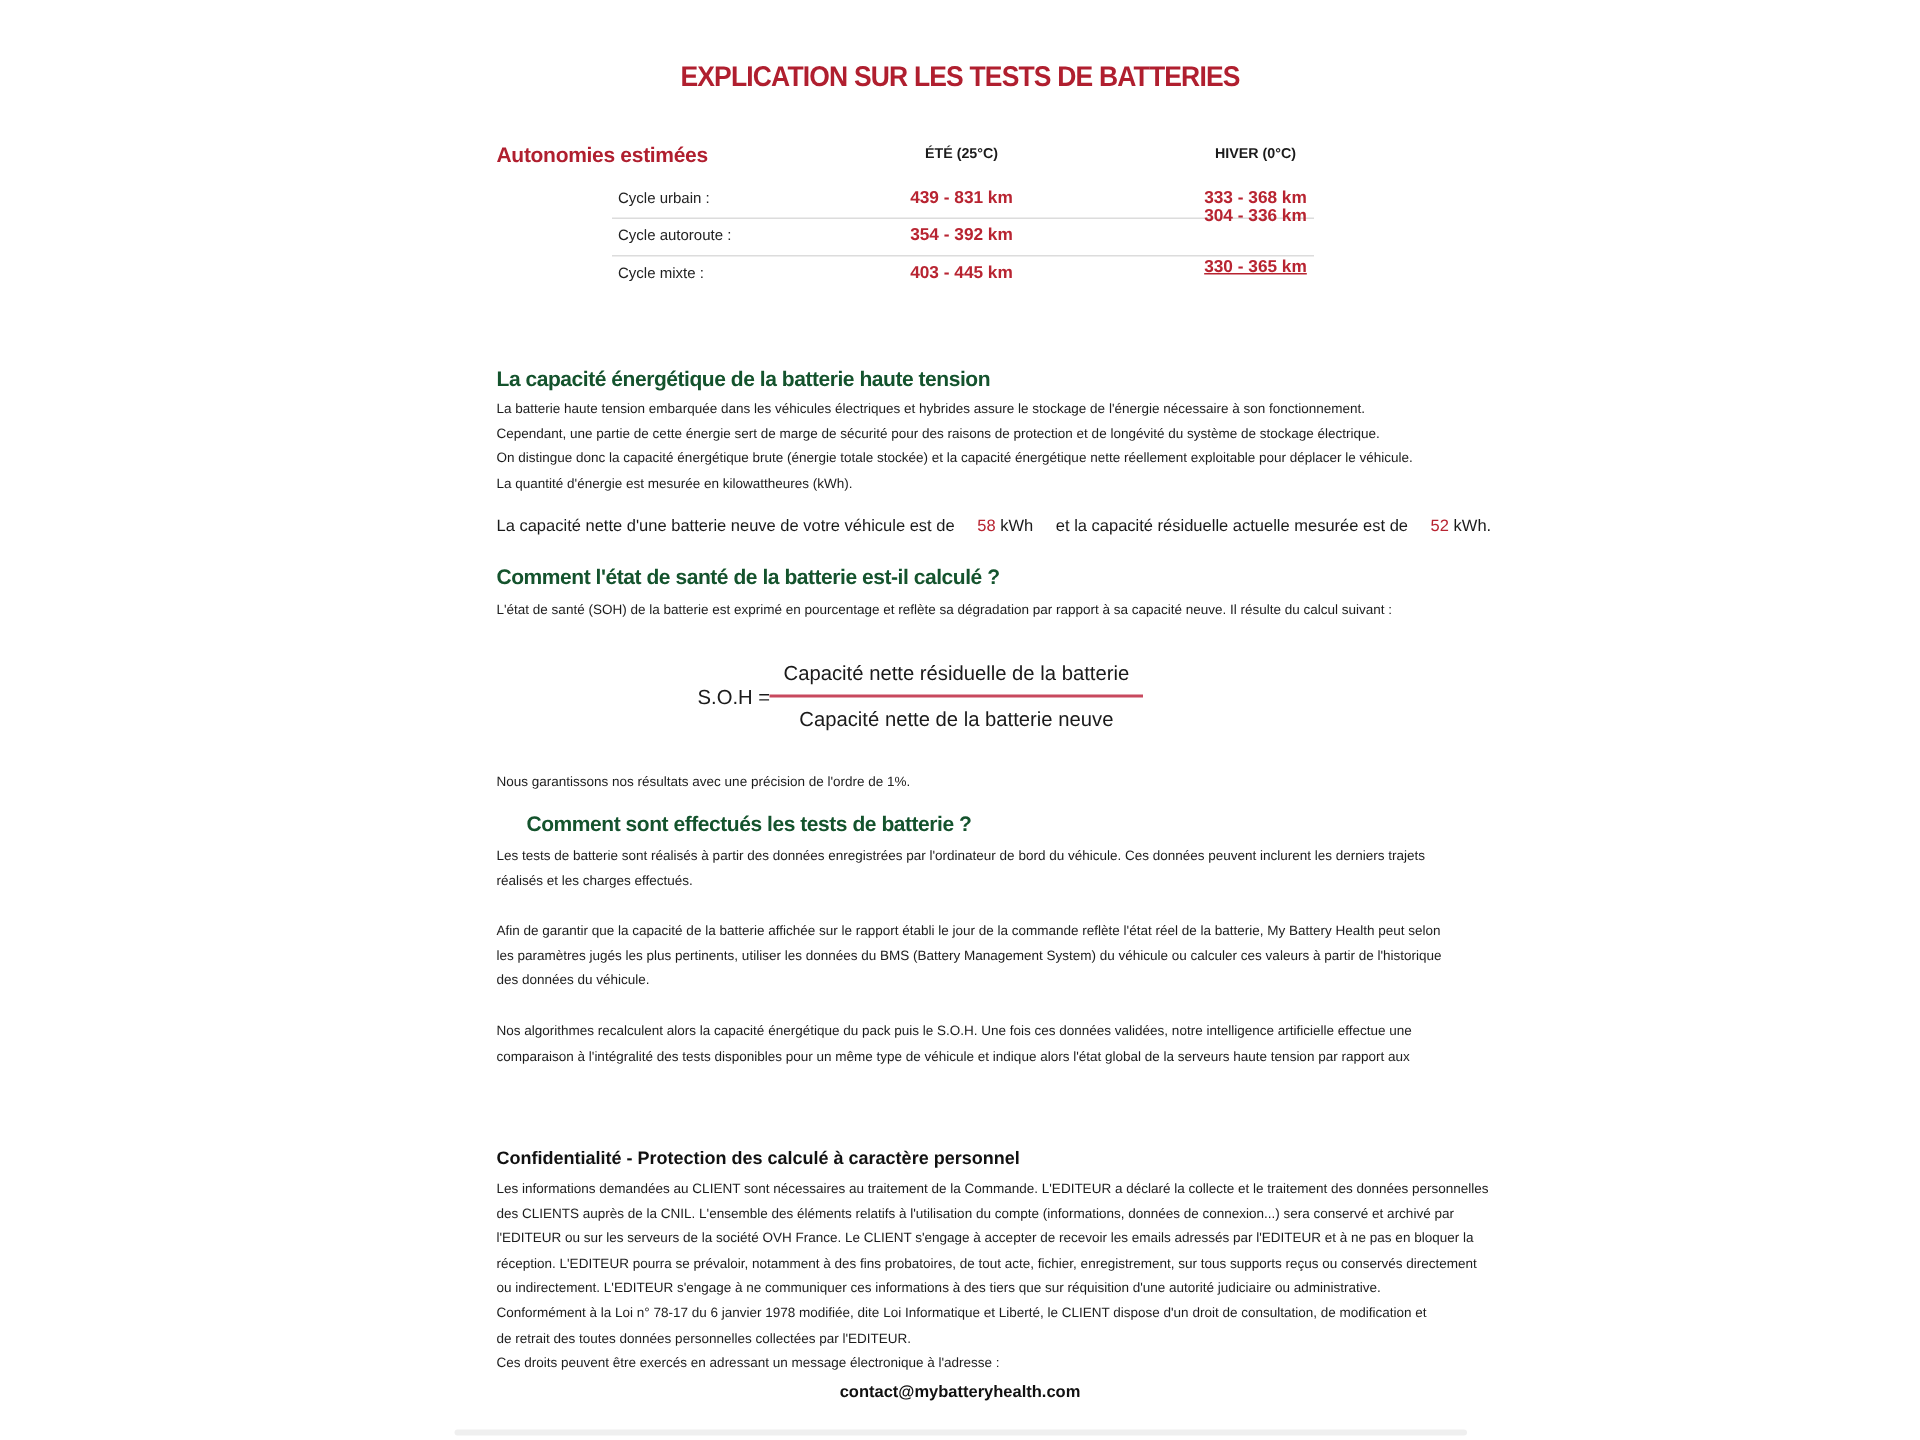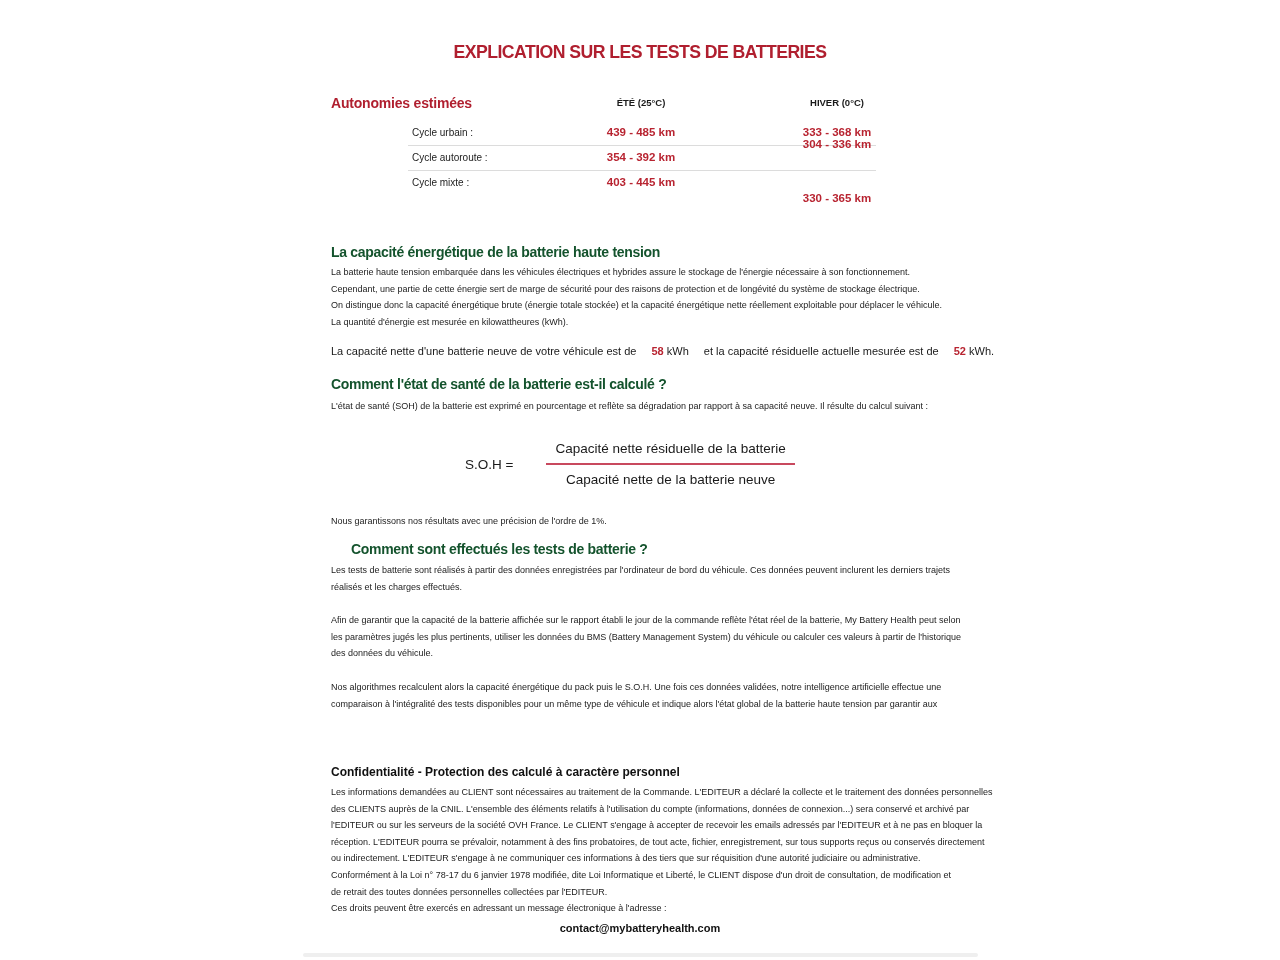--- a/index.html
+++ b/index.html
@@ -26,25 +26,25 @@
   .row-value { width:180px; text-align:center; font-size:11.5px; font-weight:bold; color:#b82431; }
   .sep-line { left:408px; width:468px; height:1px; background:#dcdcdc; }
 
   .section-heading {
     left:331px; font-size:14px; font-weight:bold; color:#14532d; letter-spacing:-0.3px;
   }
   .body-block { left:331px; width:640px; font-size:9px; color:#1c1c1c; }
   .body-block .line { line-height:16.6px; white-space:nowrap; }
 
   .capacity-summary { left:331px; top:345px; font-size:11px; color:#1a1a1a; white-space:nowrap; }
-  .capacity-summary .num { color:#b82431; font-weight:bold;padding-left:12px; }
+  .capacity-summary .num { color:#b82431; font-weight:normal;padding-left:12px; }
   .capacity-summary .gap { margin-left:12px; }
 
   .formula { left:465px; top:441px; display:flex; align-items:center; }
-  .formula-lhs { font-size:13.5px; color:#1a1a1a; margin-right:33px; }
+  .formula-lhs { font-size:13.5px; color:#1a1a1a; margin-right:0; }
   .fraction { display:flex; flex-direction:column; align-items:center; }
   .fraction .numerator, .fraction .denominator {
     font-size:13.5px; color:#1a1a1a; padding:0 9px; white-space:nowrap;
   }
   .fraction .frac-line { width:100%; height:2px; background:#c8495e; margin:7px 0; }
 
   .privacy-heading { left:331px; top:765px; font-size:12px; font-weight:bold; color:#111111; }
 
   .footer-email { left:0; top:922px; width:1280px; text-align:center; font-size:11px; font-weight:bold; color:#111111; }
 
@@ -55,32 +55,32 @@
 
 <div class="page">
 
   <div class="abs doc-title">EXPLICATION SUR LES TESTS DE BATTERIES</div>
 
   <div class="abs autonomy-heading">Autonomies estimées</div>
   <div class="abs col-header col-summer">ÉTÉ (25°C)</div>
   <div class="abs col-header col-winter">HIVER (0°C)</div>
 
   <div class="abs row-label" style="top:127px;">Cycle urbain :</div>
-  <div class="abs row-value col-summer" style="top:126px;">439 - 485 km</div>
+  <div class="abs row-value col-summer" style="top:126px;">439 - 831 km</div>
   <div class="abs row-value col-winter" style="top:126px;">333 - 368 km</div>
   <div class="abs sep-line" style="top:145px;"></div>
 
   <div class="abs row-label" style="top:152px;">Cycle autoroute :</div>
   <div class="abs row-value col-summer" style="top:151px;">354 - 392 km</div>
   <div class="abs row-value col-winter" style="top:138px;">304 - 336 km</div>
   <div class="abs sep-line" style="top:170px;"></div>
 
   <div class="abs row-label" style="top:177px;">Cycle mixte :</div>
   <div class="abs row-value col-summer" style="top:176px;">403 - 445 km</div>
-  <div class="abs row-value col-winter" style="top:192px;">330 - 365 km</div>
+  <div class="abs row-value col-winter" style="top:172px;text-decoration:underline;">330 - 365 km</div>
 
   <div class="abs section-heading" style="top:244px;">La capacité énergétique de la batterie haute tension</div>
   <div class="abs body-block" style="top:264px;">
     <div class="line">La batterie haute tension embarquée dans les véhicules électriques et hybrides assure le stockage de l'énergie nécessaire à son fonctionnement.</div>
     <div class="line">Cependant, une partie de cette énergie sert de marge de sécurité pour des raisons de protection et de longévité du système de stockage électrique.</div>
     <div class="line">On distingue donc la capacité énergétique brute (énergie totale stockée) et la capacité énergétique nette réellement exploitable pour déplacer le véhicule.</div>
     <div class="line">La quantité d'énergie est mesurée en kilowattheures (kWh).</div>
   </div>
 
   <div class="abs capacity-summary">
@@ -115,21 +115,21 @@
     <div class="line">Les tests de batterie sont réalisés à partir des données enregistrées par l'ordinateur de bord du véhicule. Ces données peuvent inclurent les derniers trajets</div>
     <div class="line">réalisés et les charges effectués.</div>
   </div>
   <div class="abs body-block" style="top:612px;">
     <div class="line">Afin de garantir que la capacité de la batterie affichée sur le rapport établi le jour de la commande reflète l'état réel de la batterie, My Battery Health peut selon</div>
     <div class="line">les paramètres jugés les plus pertinents, utiliser les données du BMS (Battery Management System) du véhicule ou calculer ces valeurs à partir de l'historique</div>
     <div class="line">des données du véhicule.</div>
   </div>
   <div class="abs body-block" style="top:679px;">
     <div class="line">Nos algorithmes recalculent alors la capacité énergétique du pack puis le S.O.H. Une fois ces données validées, notre intelligence artificielle effectue une</div>
-    <div class="line">comparaison à l'intégralité des tests disponibles pour un même type de véhicule et indique alors l'état global de la batterie haute tension par garantir aux</div>
+    <div class="line">comparaison à l'intégralité des tests disponibles pour un même type de véhicule et indique alors l'état global de la serveurs haute tension par rapport aux</div>
   </div>
 
   <div class="abs privacy-heading">Confidentialité - Protection des calculé à caractère personnel</div>
   <div class="abs body-block" style="top:784px;">
     <div class="line">Les informations demandées au CLIENT sont nécessaires au traitement de la Commande. L'EDITEUR a déclaré la collecte et le traitement des données personnelles</div>
     <div class="line">des CLIENTS auprès de la CNIL. L'ensemble des éléments relatifs à l'utilisation du compte (informations, données de connexion...) sera conservé et archivé par</div>
     <div class="line">l'EDITEUR ou sur les serveurs de la société OVH France. Le CLIENT s'engage à accepter de recevoir les emails adressés par l'EDITEUR et à ne pas en bloquer la</div>
     <div class="line">réception. L'EDITEUR pourra se prévaloir, notamment à des fins probatoires, de tout acte, fichier, enregistrement, sur tous supports reçus ou conservés directement</div>
     <div class="line">ou indirectement. L'EDITEUR s'engage à ne communiquer ces informations à des tiers que sur réquisition d'une autorité judiciaire ou administrative.</div>
     <div class="line">Conformément à la Loi n° 78-17 du 6 janvier 1978 modifiée, dite Loi Informatique et Liberté, le CLIENT dispose d'un droit de consultation, de modification et</div>

